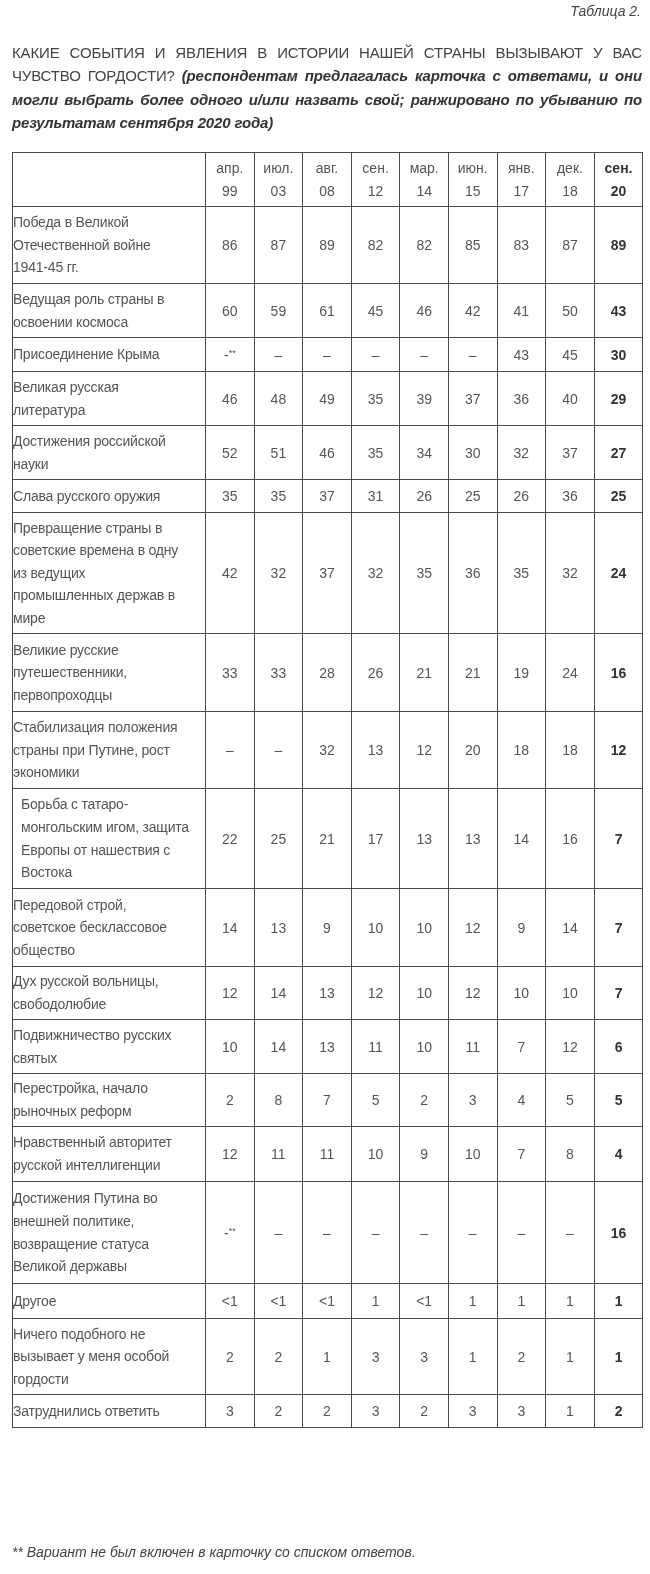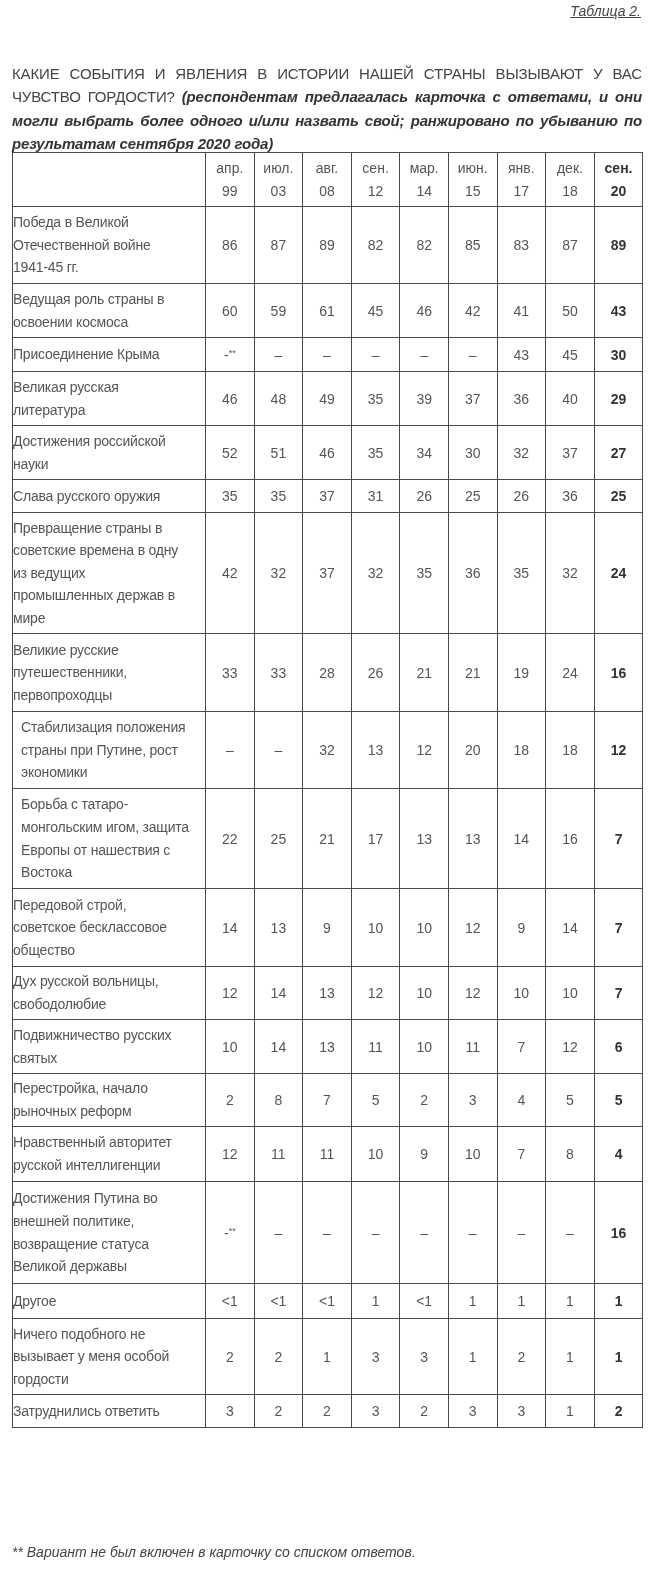--- a/index.html
+++ b/index.html
@@ -16,33 +16,31 @@
       color: #4a4a4a;
     }
     .caption {
       position: absolute;
       top: 1px;
       right: 9px;
       font-size: 14px;
       font-style: italic;
       color: #444;
       line-height: 20px;
-      text-decoration: underline;
     }
     .title {
       position: absolute;
       top: 41px;
       left: 12px;
       width: 630px;
       font-size: 15px;
       line-height: 23.4px;
       color: #444;
       text-align: justify;
       letter-spacing: -0.15px;
-      margin-top: 21px;
     }
     .title .note {
       font-weight: bold;
       font-style: italic;
       color: #333;
     }
     table.data {
       position: absolute;
       top: 152px;
       left: 12px;
@@ -279,21 +277,21 @@
         <td class="v">33</td>
         <td class="v">28</td>
         <td class="v">26</td>
         <td class="v">21</td>
         <td class="v">21</td>
         <td class="v">19</td>
         <td class="v">24</td>
         <td class="v last">16</td>
       </tr>
       <tr>
-        <td class="label" style="height: 76px; padding-left: 8px;">
+        <td class="label" style="height: 76px;">
           <span>Стабилизация положения</span>
           <span>страны при Путине, рост</span>
           <span>экономики</span>
         </td>
         <td class="v">–</td>
         <td class="v">–</td>
         <td class="v">32</td>
         <td class="v">13</td>
         <td class="v">12</td>
         <td class="v">20</td>

